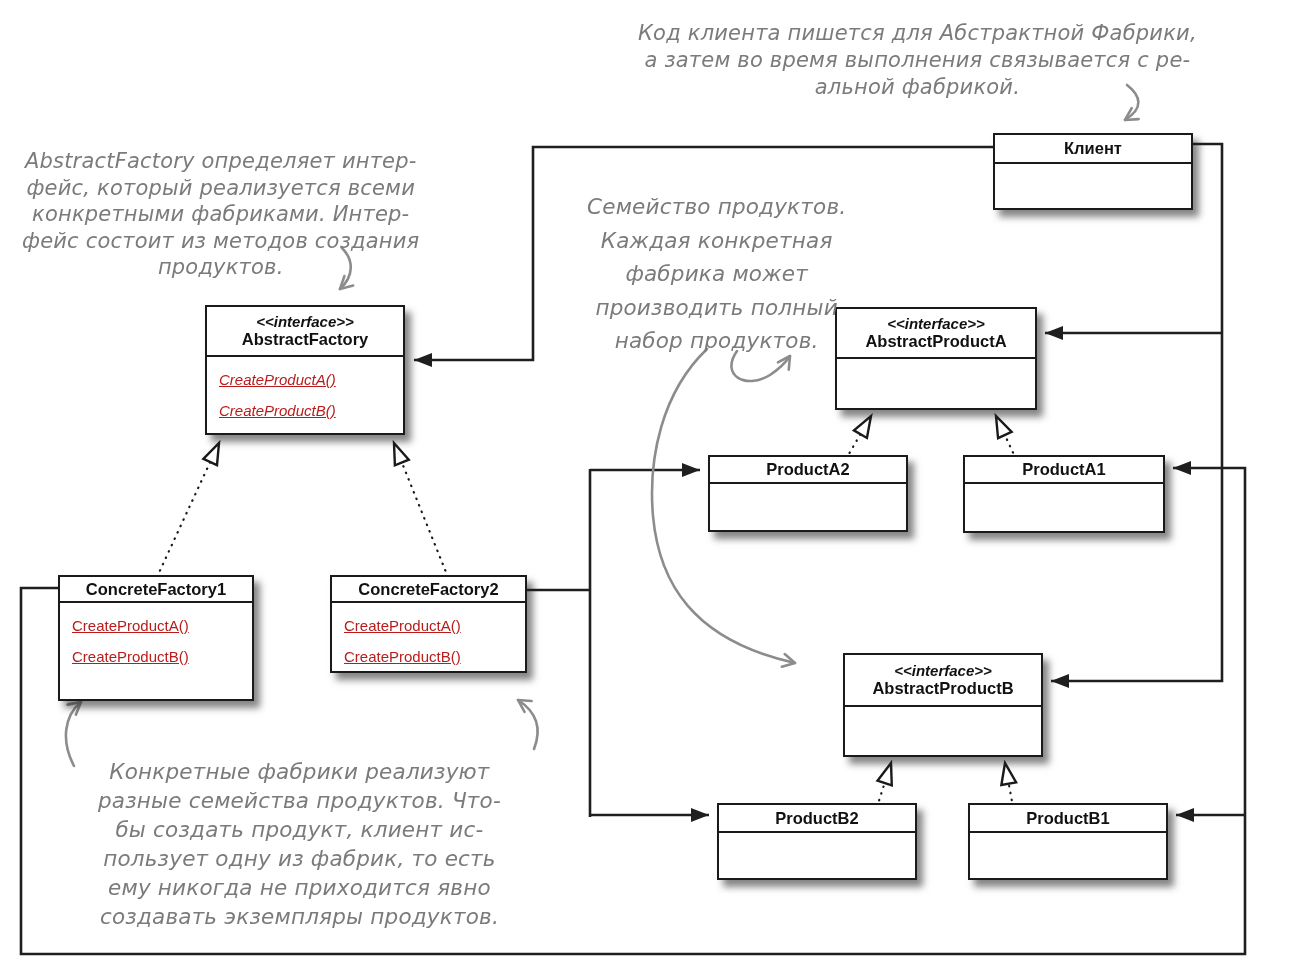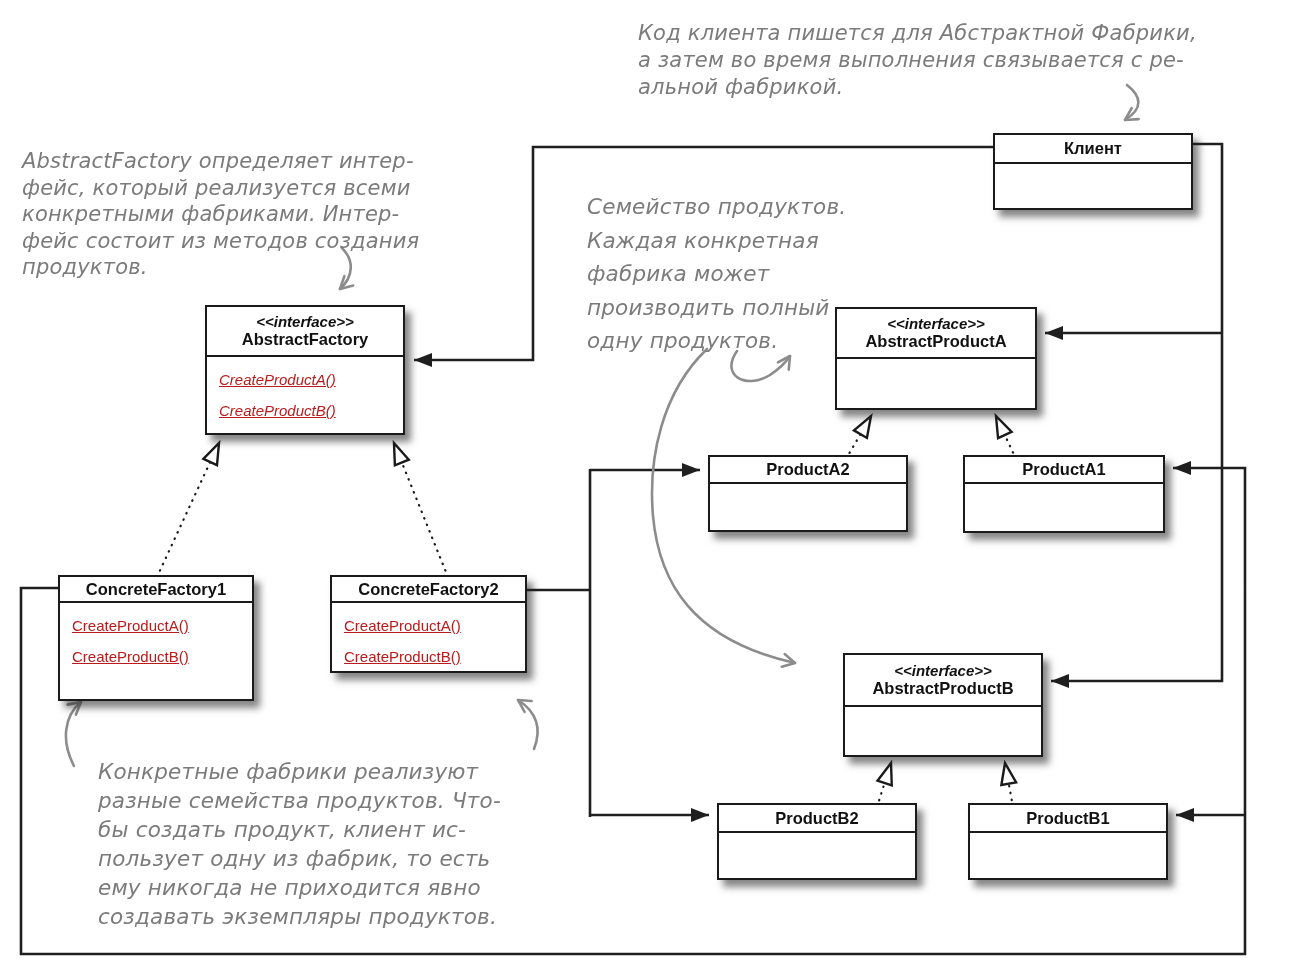--- a/index.html
+++ b/index.html
@@ -24,21 +24,21 @@
   .iface .cname{}
   .plain-title{font-size:16.5px;}
   .uml-body{padding:8px 10px;color:#111;}
   .method{font-size:15px;margin:6px 0 14px 2px;color:#b91c1c;text-decoration:underline;}
   .italic-methods .method{font-style:italic;}
   .note{
     position:absolute;z-index:3;color:#7b7b7b;
     font-family:"DejaVu Sans",sans-serif;font-style:italic;
     white-space:nowrap;
   }
-  .note div{white-space:nowrap;}
+  .note div{white-space:nowrap;text-align:center;}
   .n-topleft{font-size:21px;line-height:26.5px;letter-spacing:0.2px;}
   .n-topright{font-size:21px;line-height:27px;letter-spacing:0.2px;}
   .n-middle{font-size:21.5px;line-height:33.5px;letter-spacing:0.2px;}
   .n-bottom{font-size:21.5px;line-height:29px;letter-spacing:0.2px;}
 </style>
 </head>
 <body>
 
 <div id="canvas">
 
@@ -186,21 +186,21 @@
     <div>конкретными фабриками. Интер-</div>
     <div>фейс состоит из методов создания</div>
     <div>продуктов.</div>
   </div>
 
   <div class="note n-middle" style="left:587px;top:190px;">
     <div>Семейство продуктов.</div>
     <div>Каждая конкретная</div>
     <div>фабрика может</div>
     <div>производить полный</div>
-    <div>одну продуктов.</div>
+    <div>набор продуктов.</div>
   </div>
 
   <div class="note n-bottom" style="left:98px;top:757px;">
     <div>Конкретные фабрики реализуют</div>
     <div>разные семейства продуктов. Что-</div>
     <div>бы создать продукт, клиент ис-</div>
     <div>пользует одну из фабрик, то есть</div>
     <div>ему никогда не приходится явно</div>
     <div>создавать экземпляры продуктов.</div>
   </div>

